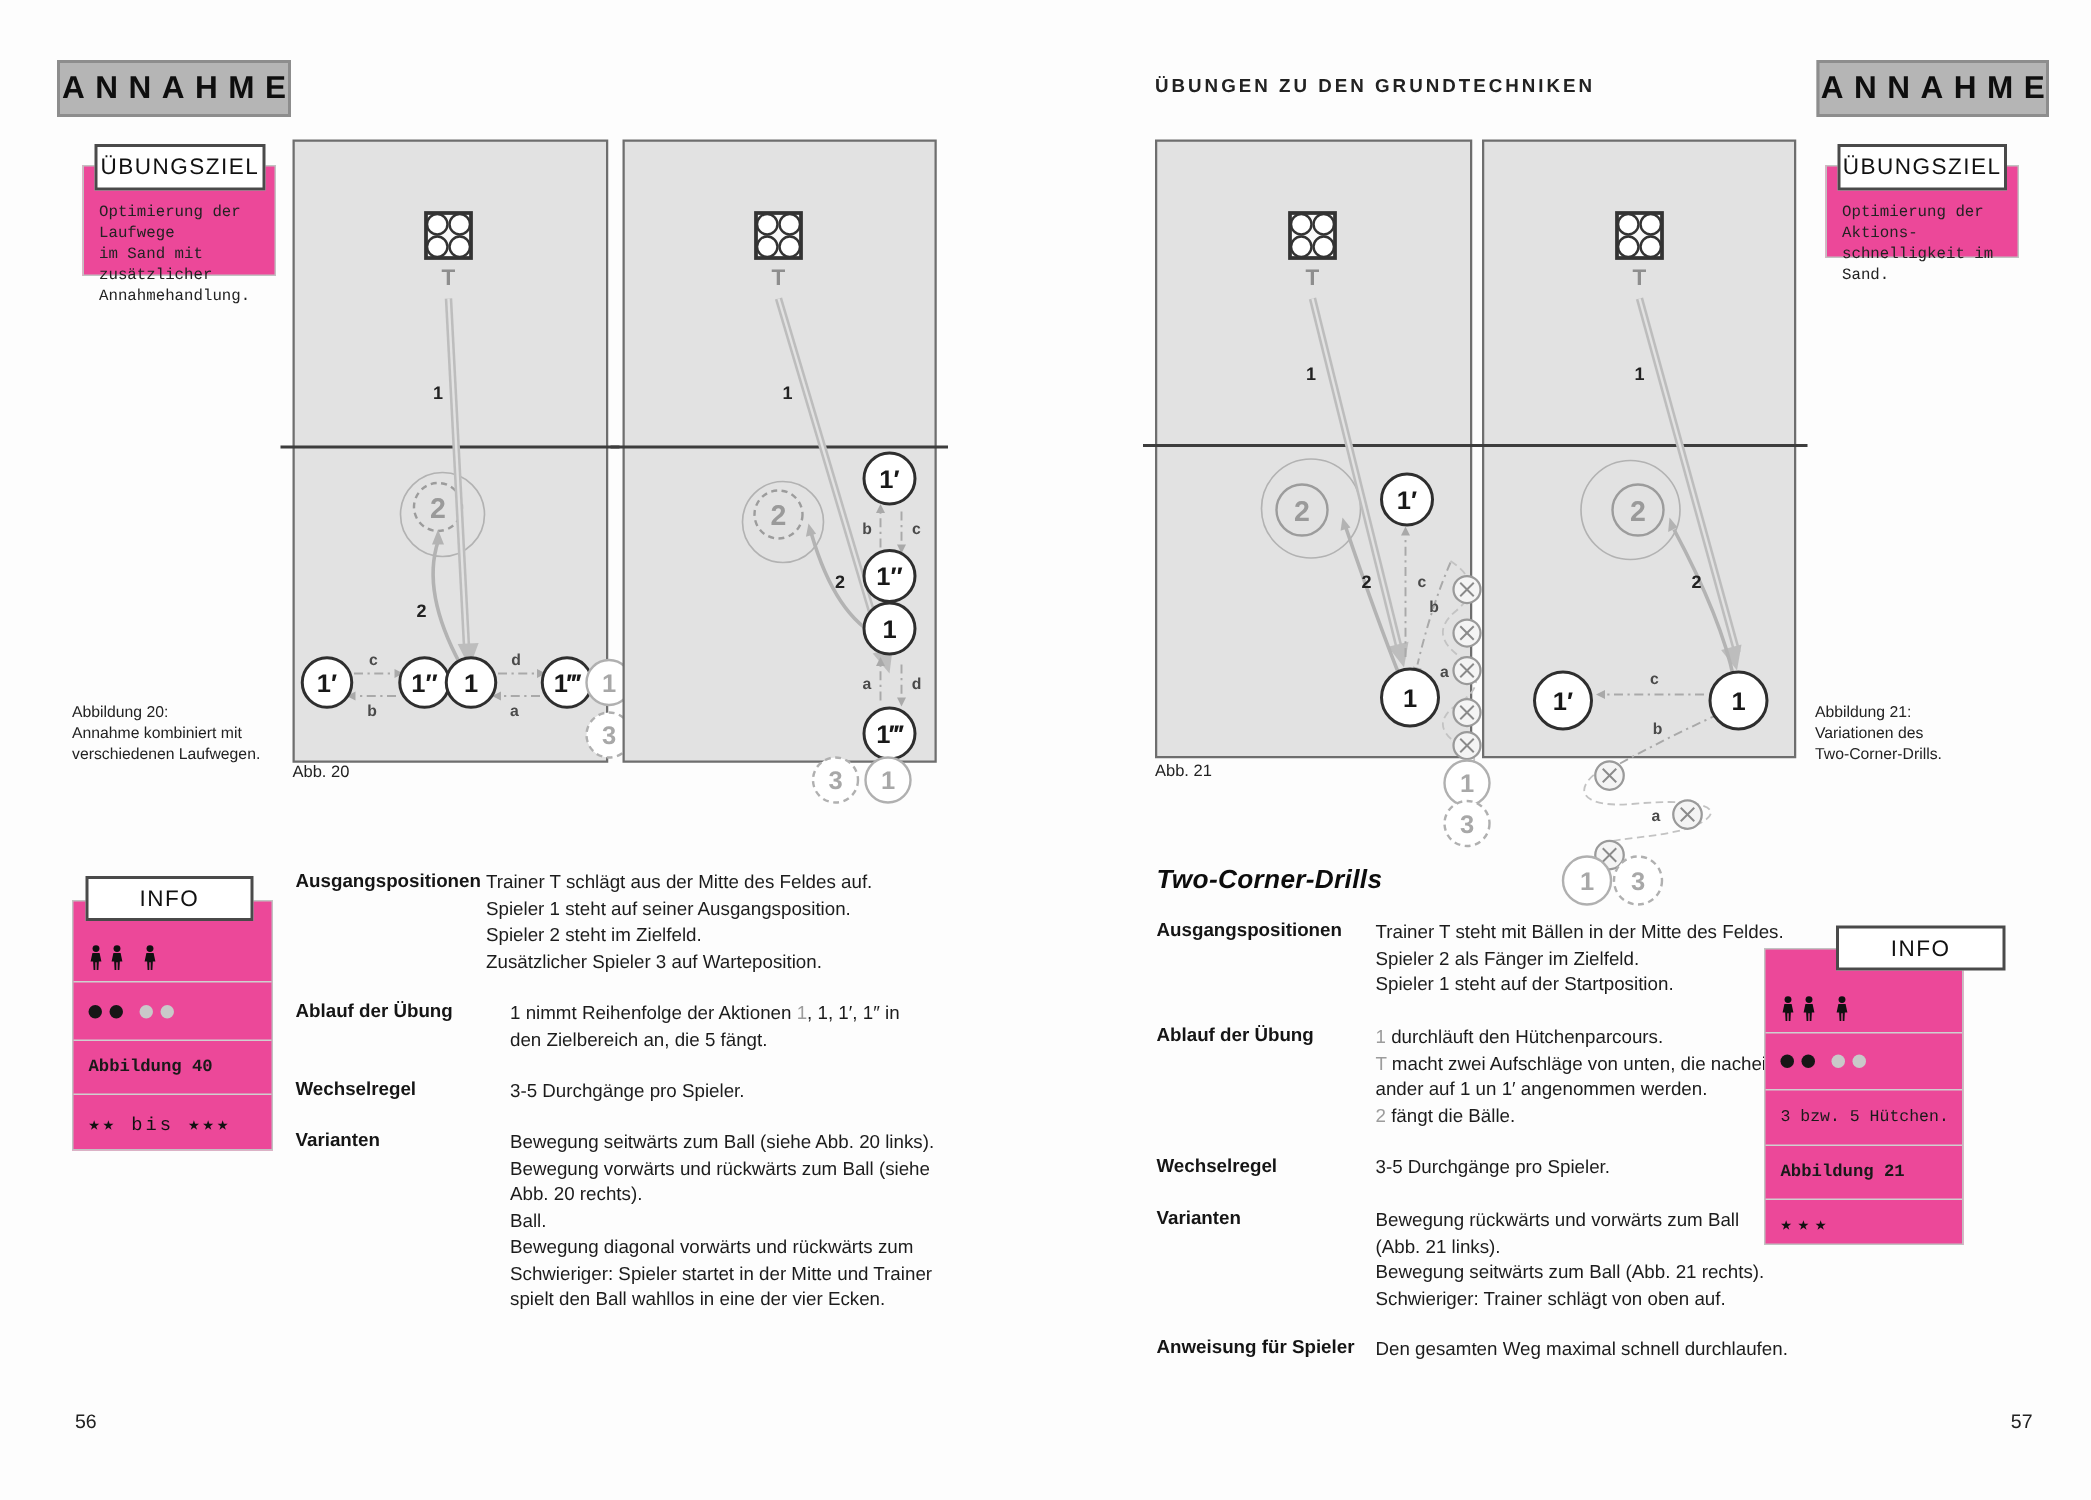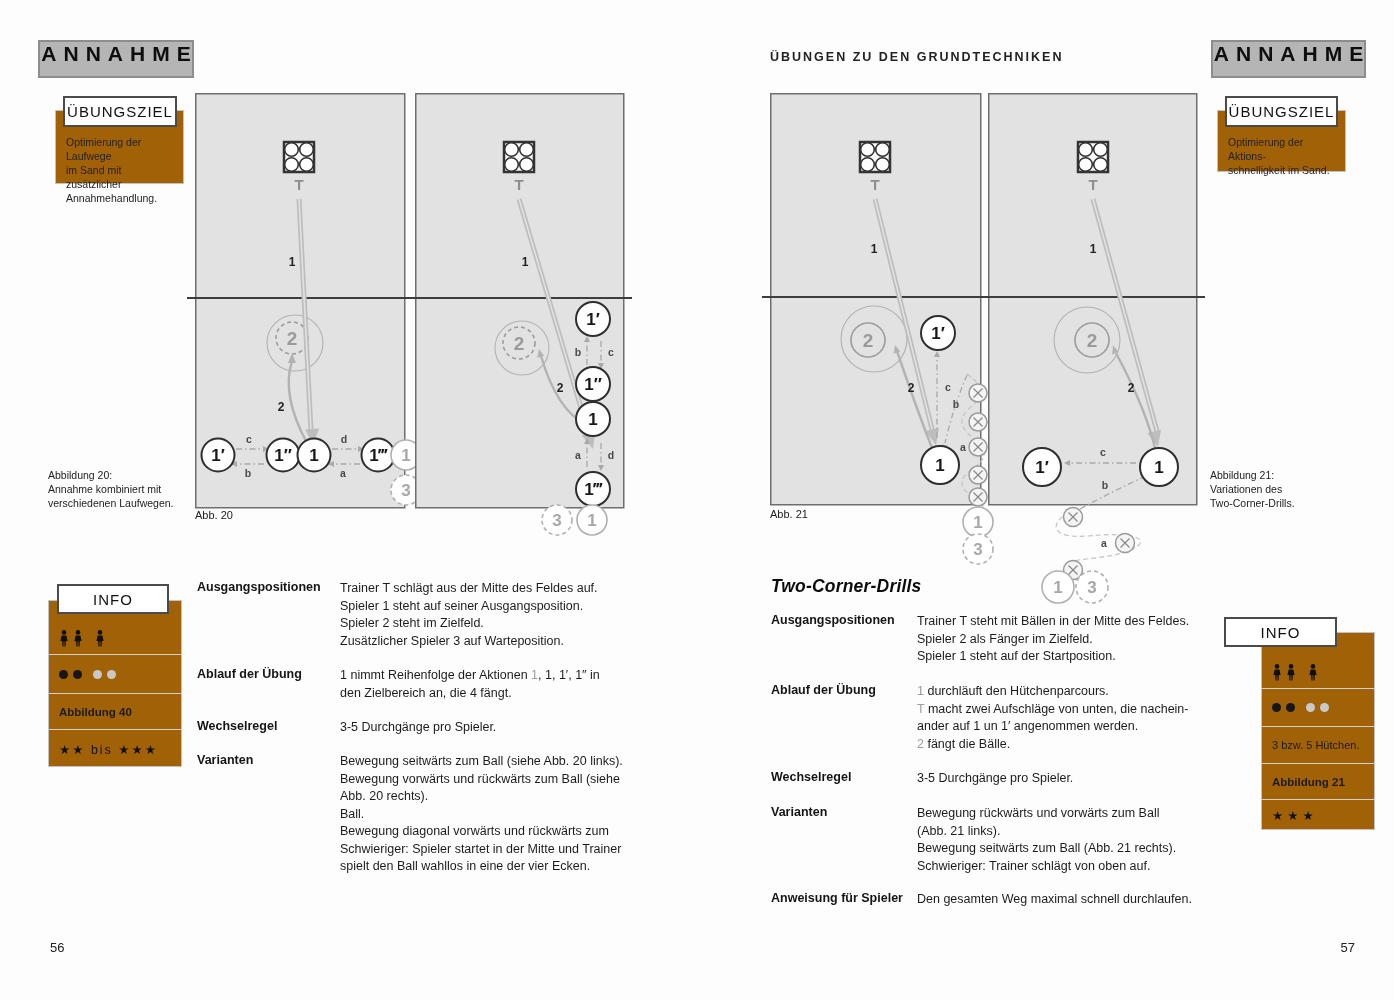--- a/index.html
+++ b/index.html
@@ -1,25 +1,25 @@
 <!DOCTYPE html>
 <html><head>
 <meta charset="utf-8">
 <style>
   html,body{margin:0;padding:0;background:#fff;}
   .spread{position:relative;width:1394px;height:1000px;background:#fdfdfd;
     font-family:"Liberation Sans","DejaVu Sans",sans-serif;color:#1a1a1a;overflow:hidden;}
   
   .tab{position:absolute;background:#b5b5b5;border:2px solid #8d8d8d;
-    display:flex;justify-content:center;
+    display:flex;align-items:center;justify-content:center;
     font-weight:bold;font-size:21px;letter-spacing:7px;padding-left:7px;color:#0e0e0e;}
   
   .runhead{position:absolute;font-size:12.5px;letter-spacing:2px;color:#222;font-weight:bold;}
   
-  .panel{position:absolute;background:#a16207;border:1px solid #c2c2c2;box-sizing:border-box;}
+  .panel{position:absolute;background:#ec4899;border:1px solid #c2c2c2;box-sizing:border-box;font-family:Liberation Mono, monospace;}
   .boxtitle{position:absolute;background:#fff;border:2px solid #4a4a4a;display:flex;
     align-items:center;justify-content:center;font-size:15px;letter-spacing:1px;color:#111;box-sizing:border-box;}
   .paneltext{font-size:10.5px;line-height:14px;color:#222;}
   .margincap{position:absolute;font-size:10.5px;line-height:14px;color:#222;}
   .figlabel{position:absolute;font-size:11px;color:#222;}
   .heading{position:absolute;font-style:italic;font-weight:bold;font-size:17.5px;color:#0c0c0c;letter-spacing:0.2px;}
   .dl-label{position:absolute;font-weight:bold;font-size:12.5px;color:#151515;}
   .dl-value{position:absolute;font-size:12.5px;line-height:17.5px;color:#1c1c1c;}
   .gt{color:#9c9c9c;}
   .pagenum{position:absolute;font-size:13px;color:#222;}
@@ -230,31 +230,31 @@
         <text class="gn" x="142" y="433">3</text>
       </g>
     <g>
         <circle class="gc" cx="177" cy="427" r="15"></circle>
         <text class="gn" x="177" y="433">1</text>
       </g>
   </svg>
 
 
   <div class="dl-label" style="left:197px;top:580px">Ausgangspositionen</div>
-  <div class="dl-value" style="left:340px;top:580px;width:310px">
+  <div class="dl-value" style="left:324px;top:580px;width:310px">
     <div>Trainer T schlägt aus der Mitte des Feldes auf.</div>
     <div>Spieler 1 steht auf seiner Ausgangsposition.</div>
     <div>Spieler 2 steht im Zielfeld.</div>
     <div>Zusätzlicher Spieler 3 auf Warteposition.</div>
   </div>
 
   <div class="dl-label" style="left:197px;top:667px">Ablauf der Übung</div>
   <div class="dl-value" style="left:340px;top:667px;width:310px">
     <div><span>1 nimmt Reihenfolge der Aktionen </span><span class="gt">1</span><span>, 1, 1′, 1″ in</span></div>
-    <div>den Zielbereich an, die 4 fängt.</div>
+    <div>den Zielbereich an, die 5 fängt.</div>
   </div>
 
   <div class="dl-label" style="left:197px;top:719px">Wechselregel</div>
   <div class="dl-value" style="left:340px;top:719px;width:310px">
     <div>3-5 Durchgänge pro Spieler.</div>
   </div>
 
   <div class="dl-label" style="left:197px;top:753px">Varianten</div>
   <div class="dl-value" style="left:340px;top:753px;width:320px">
     <div>Bewegung seitwärts zum Ball (siehe Abb. 20 links).</div>
@@ -502,21 +502,21 @@
     <div>(Abb. 21 links).</div>
     <div>Bewegung seitwärts zum Ball (Abb. 21 rechts).</div>
     <div>Schwieriger: Trainer schlägt von oben auf.</div>
   </div>
 
   <div class="dl-label" style="left:771px;top:891px">Anweisung für Spieler</div>
   <div class="dl-value" style="left:917px;top:891px;width:300px">
     <div>Den gesamten Weg maximal schnell durchlaufen.</div>
   </div>
 
-  <div class="panel" style="left:1261px;top:632px;width:114px;height:198px">
+  <div class="panel" style="left:1176px;top:632px;width:133px;height:198px">
     <div class="inforow first" style="height:55px">
       <svg class="person" viewBox="0 0 10 17" width="10" height="17">
           <circle cx="5" cy="2.4" r="2.3"></circle>
           <path d="M2.6 5.4 L7.4 5.4 L8.6 11 L6.9 11 L6.6 16.6 L5.45 16.6 L5.45 11.5 L4.55 11.5 L4.55 16.6 L3.4 16.6 L3.1 11 L1.4 11 Z"></path>
         </svg>
       <svg class="person" viewBox="0 0 10 17" width="10" height="17">
           <circle cx="5" cy="2.4" r="2.3"></circle>
           <path d="M2.6 5.4 L7.4 5.4 L8.6 11 L6.9 11 L6.6 16.6 L5.45 16.6 L5.45 11.5 L4.55 11.5 L4.55 16.6 L3.4 16.6 L3.1 11 L1.4 11 Z"></path>
         </svg>
       <svg class="person gap" viewBox="0 0 10 17" width="10" height="17">

